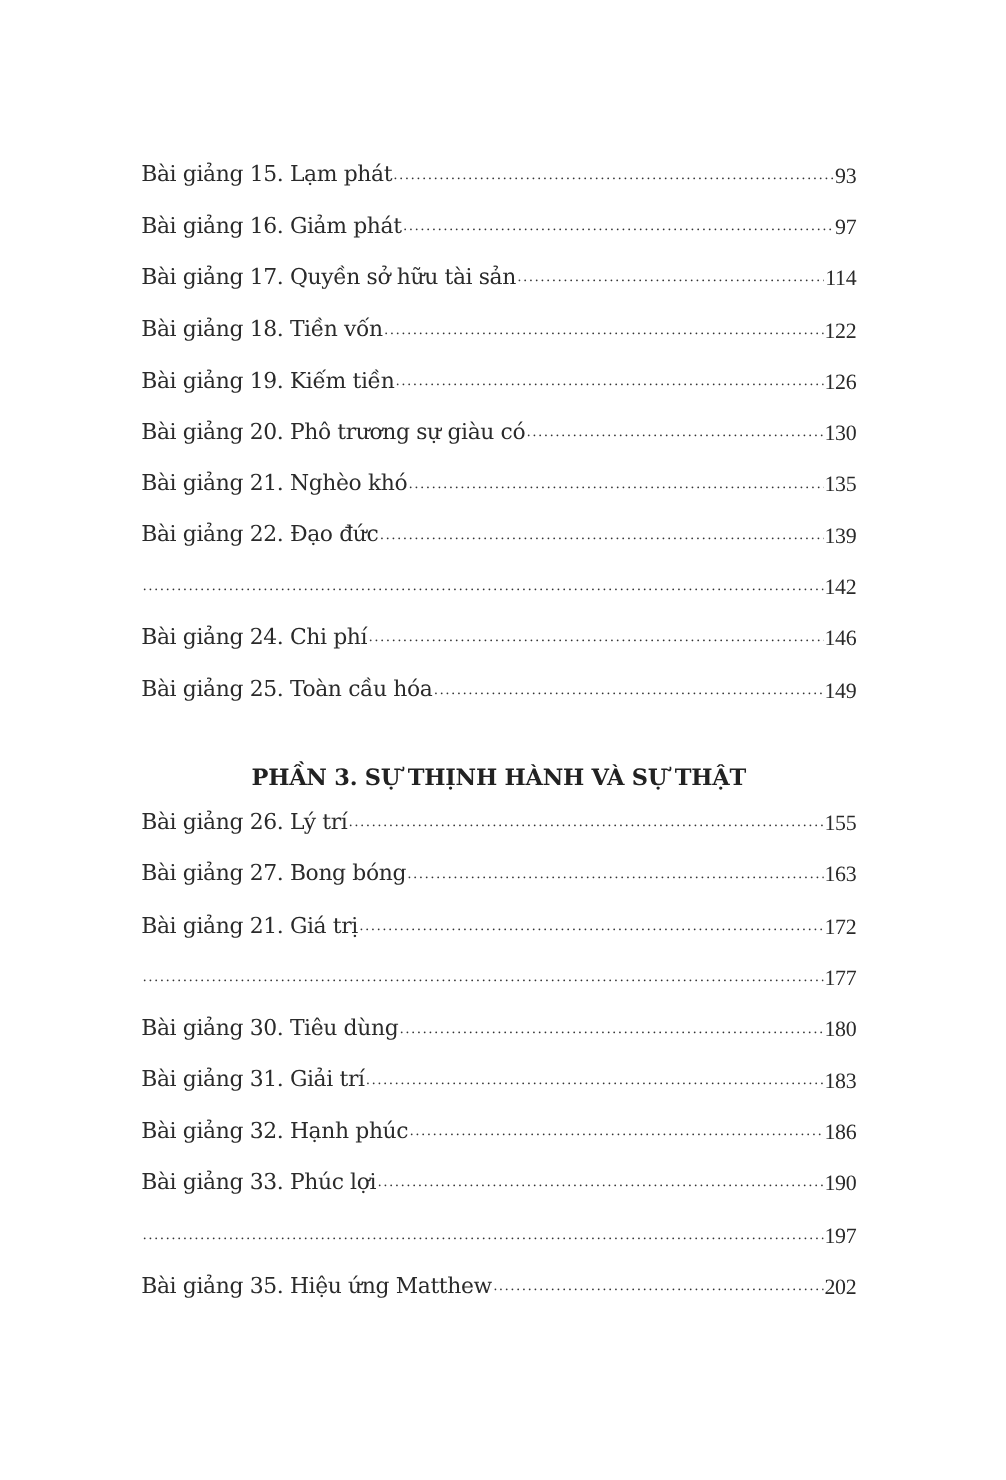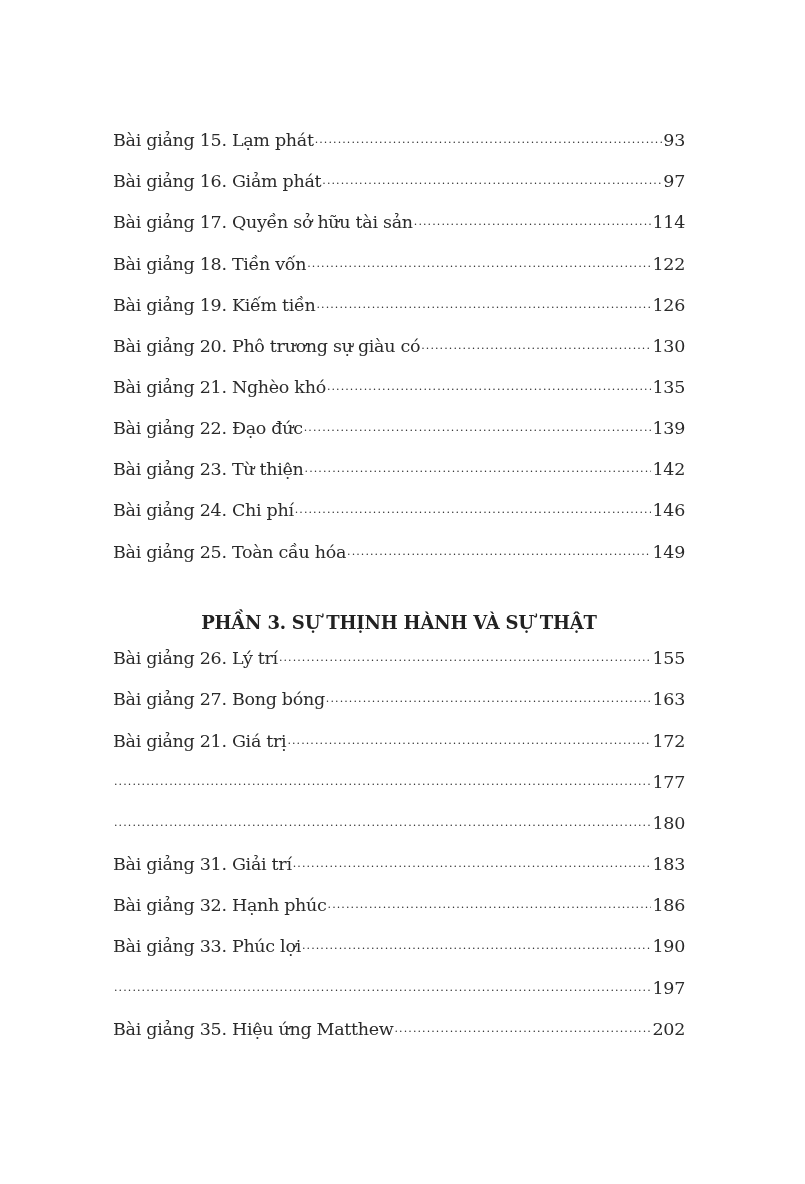--- a/index.html
+++ b/index.html
@@ -15,21 +15,21 @@
       letter-spacing: -0.3px;
     }
     .entry .title { white-space: nowrap; }
     .entry .dots {
       flex: 1; overflow: hidden; white-space: nowrap; margin: 0 1px;
       font-size: 11px; letter-spacing: 1.1px; color: #333;
     }
     .entry .dots::before {
       content: "................................................................................................................................................................";
     }
-    .entry .pg { white-space: nowrap; }
+    .entry .pg { white-space: nowrap; font-family: Liberation Serif, serif; }
     .heading {
       position: absolute; left: 0; width: 572px; text-align: center;
       font-weight: bold; font-size: 18px; line-height: 26px; letter-spacing: -0.2px;
       color: #222;
       margin-top: 12px;
     }
   </style>
 </head>
 <body>
 
@@ -69,21 +69,20 @@
       <span class="title">Bài giảng 21. Nghèo khó</span>
       <span class="dots"></span>
       <span class="pg">135</span>
     </div>
   <div class="entry" style="top:415px">
       <span class="title">Bài giảng 22. Đạo đức</span>
       <span class="dots"></span>
       <span class="pg">139</span>
     </div>
   <div class="entry" style="top:456px">
-      <span class="title">Bài giảng 23. Từ thiện</span>
       <span class="dots"></span>
       <span class="pg">142</span>
     </div>
   <div class="entry" style="top:497px">
       <span class="title">Bài giảng 24. Chi phí</span>
       <span class="dots"></span>
       <span class="pg">146</span>
     </div>
   <div class="entry" style="top:539px">
       <span class="title">Bài giảng 25. Toàn cầu hóa</span>
@@ -106,20 +105,21 @@
   <div class="entry" style="top:728px">
       <span class="title">Bài giảng 21. Giá trị</span>
       <span class="dots"></span>
       <span class="pg">172</span>
     </div>
   <div class="entry" style="top:769px">
       <span class="dots"></span>
       <span class="pg">177</span>
     </div>
   <div class="entry" style="top:810px">
+      <span class="title">Bài giảng 30. Tiêu dùng</span>
       <span class="dots"></span>
       <span class="pg">180</span>
     </div>
   <div class="entry" style="top:851px">
       <span class="title">Bài giảng 31. Giải trí</span>
       <span class="dots"></span>
       <span class="pg">183</span>
     </div>
   <div class="entry" style="top:892px">
       <span class="title">Bài giảng 32. Hạnh phúc</span>

